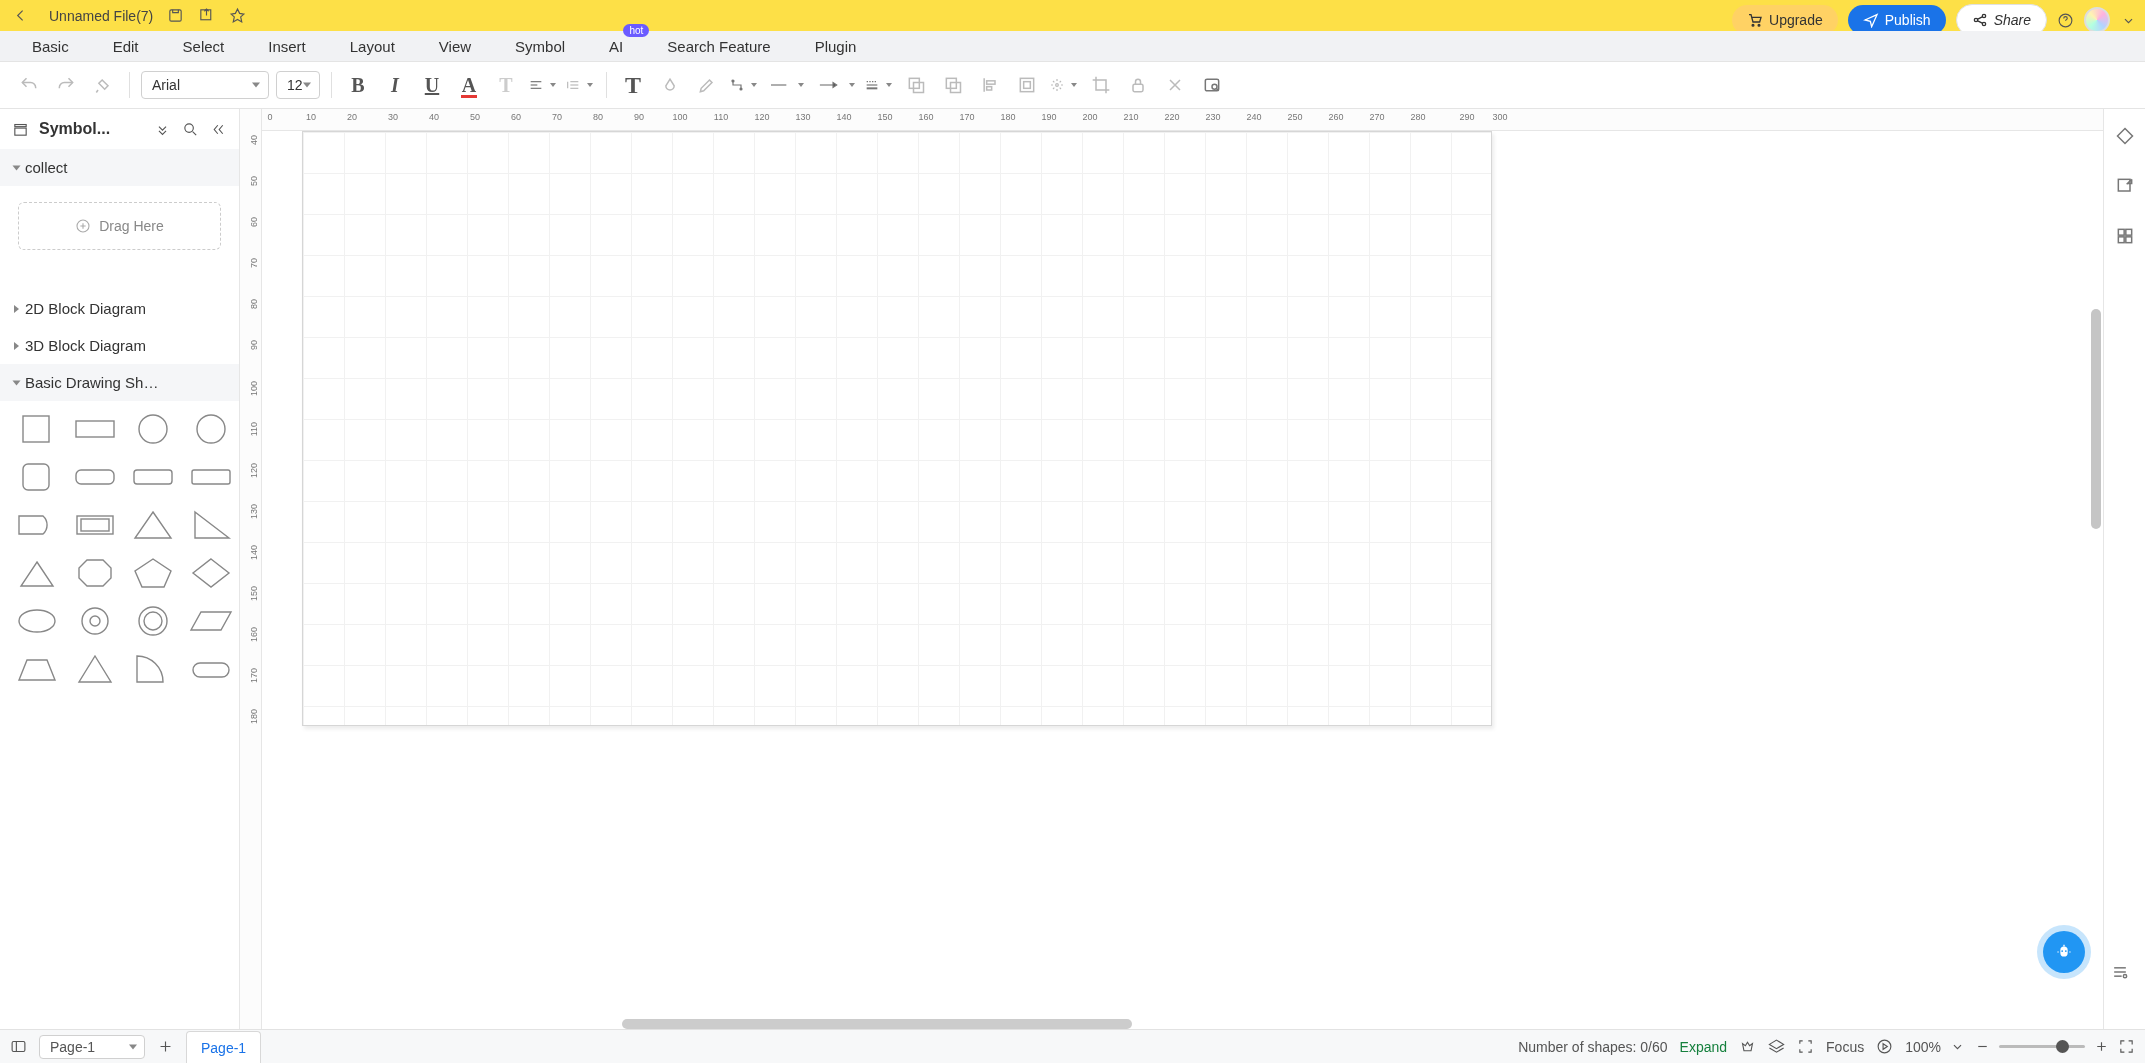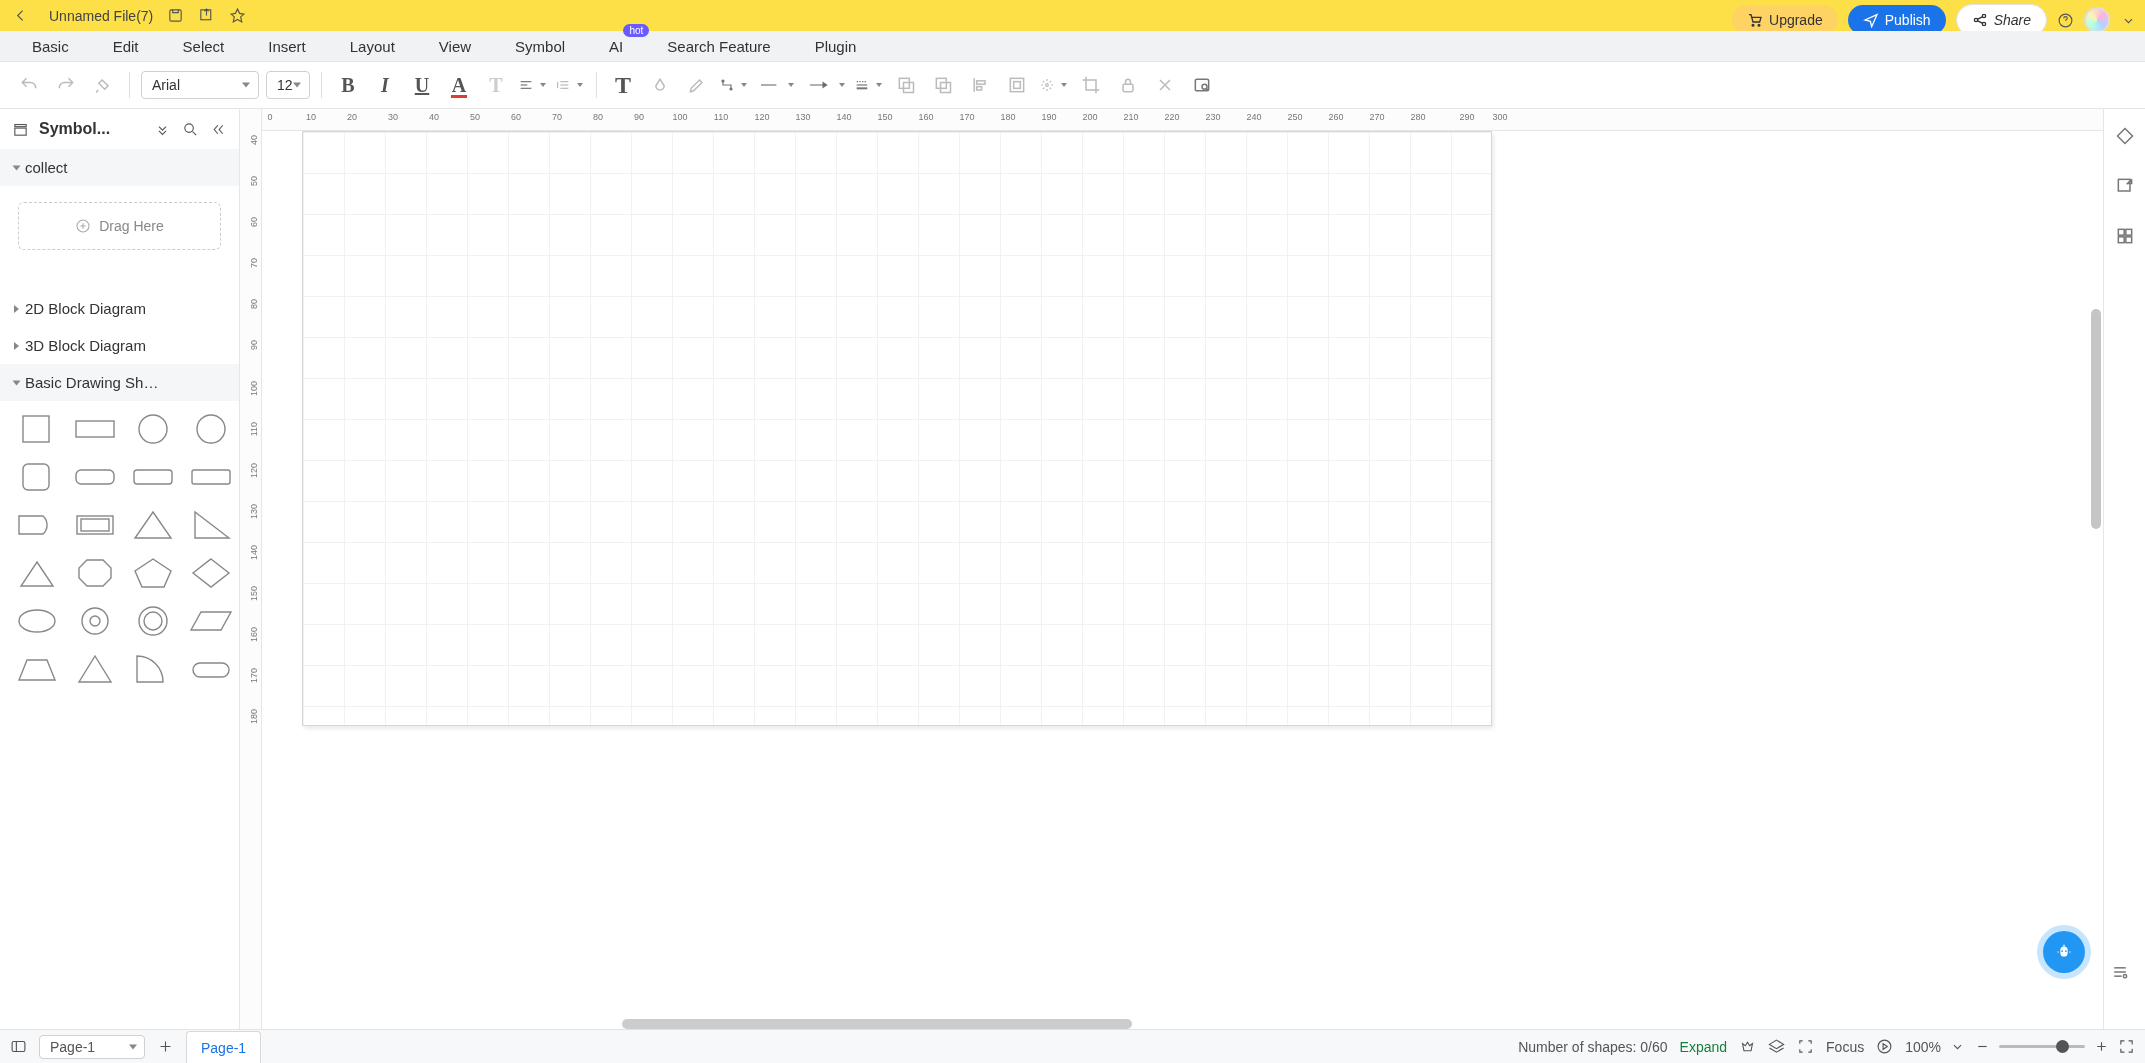--- a/index.html
+++ b/index.html
@@ -24,21 +24,21 @@
   .menubar .mi { font-size: 15px; color: #333; cursor: pointer; position: relative; }
   .hot-badge { position: absolute; top: -14px; right: -26px; background: #6b5bff; color: #fff; font-size: 10px; padding: 1px 6px; border-radius: 8px; }
 
   
   .toolbar { height: 48px; background: #fff; border-top: 1px solid #e4e4e4; border-bottom: 1px solid #e4e4e4; display: flex; align-items: center; padding: 0 14px; gap: 7px; }
   .tool { width: 30px; height: 30px; display: flex; align-items: center; justify-content: center; cursor: pointer; }
   .tool svg { width: 20px; height: 20px; stroke: #777; fill: none; stroke-width: 1.8; }
   .tool.dis svg { stroke: #bbb; }
   .sel { background: #fff; border: 1px solid #d0d0d0; border-radius: 4px; height: 28px; padding: 0 24px 0 10px; font-size: 14px; color: #333; position: relative; display: flex; align-items: center; cursor: pointer; }
   .sel::after { content: ""; position: absolute; right: 8px; top: 50%; width: 0; height: 0; border-left: 4px solid transparent; border-right: 4px solid transparent; border-top: 5px solid #888; transform: translateY(-50%); }
-  .sel.font { width: 118px; }
+  .sel.font { width: 128px; }
   .sel.size { width: 44px; }
   .sep { width: 1px; height: 26px; background: #e0e0e0; margin: 0 4px; }
   .mini-drop { position: relative; padding-right: 14px; }
   .mini-drop::after { content: ""; position: absolute; right: 2px; top: 50%; width: 0; height: 0; border-left: 3px solid transparent; border-right: 3px solid transparent; border-top: 4px solid #888; transform: translateY(-50%); }
   .fm { font-family: Georgia, serif; font-weight: bold; font-size: 20px; line-height: 1; }
 
   
   .workarea { flex: 1; display: flex; min-height: 0; position: relative; }
   .sidebar { width: 240px; background: #fff; border-right: 1px solid #e6e6e6; display: flex; flex-direction: column; }
   .side-head { height: 40px; display: flex; align-items: center; padding: 0 12px; gap: 10px; }

